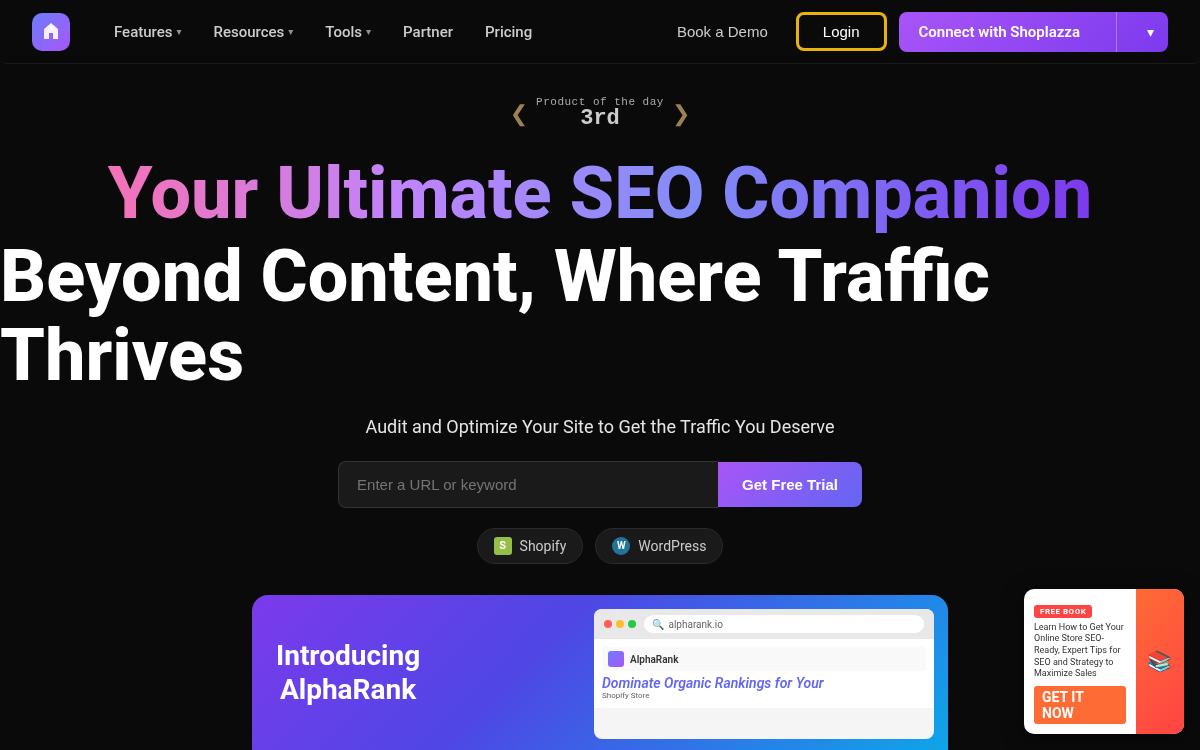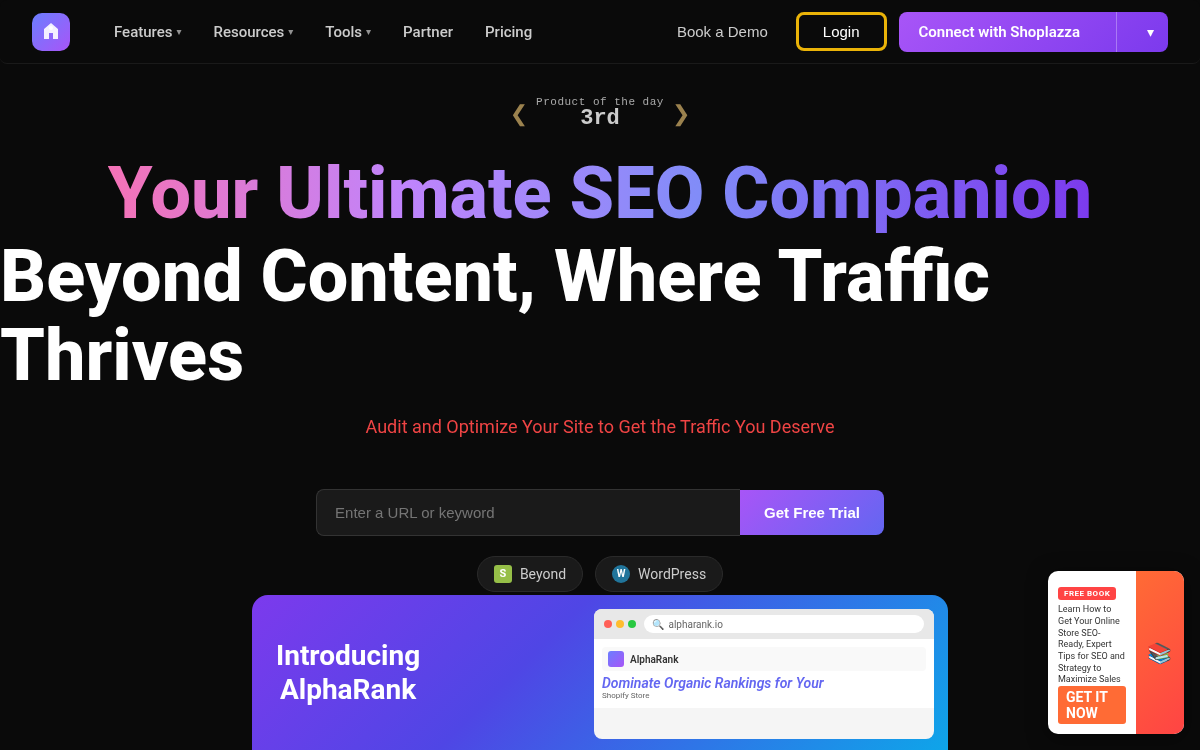--- a/index.html
+++ b/index.html
@@ -193,33 +193,33 @@
     .hero-title-line2 {
       font-size: 72px;
       font-weight: 800;
       line-height: 1.1;
       color: #ffffff;
       margin-bottom: 20px;
     }
 
     .hero-subtitle {
       font-size: 18px;
-      color: #ef4444;
-      margin-bottom: 52px;
+      color: #e5e5e5;
+      margin-bottom: 24px;
     }
 
     .search-row {
       display: flex;
       align-items: center;
       gap: 0;
       margin-bottom: 20px;
     }
 
     .search-input {
-      width: 424px;
+      width: 380px;
       padding: 14px 18px;
       font-size: 15px;
       background: #1a1a1a;
       border: 1px solid #333;
       border-right: none;
       border-radius: 8px 0 0 8px;
       color: #888888;
       outline: none;
     }
 
@@ -414,21 +414,21 @@
     .alpharank-sub {
       font-size: 8px;
       color: #666;
     }
 
     
     .free-book-popup {
       position: absolute;
       right: 16px;
       bottom: 16px;
-      width: 136px;
+      width: 160px;
       background: #ffffff;
       border-radius: 10px;
       overflow: hidden;
       display: flex;
       box-shadow: 0 4px 20px rgba(0,0,0,0.5);
     }
 
     .free-book-content {
       flex: 1;
       padding: 10px;
@@ -443,20 +443,21 @@
       border-radius: 3px;
       display: inline-block;
       margin-bottom: 4px;
       letter-spacing: 0.5px;
     }
 
     .free-book-title {
       font-size: 9px;
       color: #333;
       line-height: 1.3;
+      margin-bottom: 6px;
     }
 
     .free-book-cta {
       background: #ff6b35;
       color: white;
       font-size: 14px;
       font-weight: 700;
       padding: 3px 8px;
       border-radius: 3px;
       display: inline-block;
@@ -533,21 +534,21 @@
   <p class="hero-subtitle">Audit and Optimize Your Site to Get the Traffic You Deserve</p>
 
   <div class="search-row">
     <input class="search-input" type="text" placeholder="Enter a URL or keyword" style="">
     <button class="btn-free-trial">Get Free Trial</button>
   </div>
 
   <div class="platform-badges">
     <div class="platform-badge">
       <div class="shopify-icon">S</div>
-      <span>Beyond</span>
+      <span>Shopify</span>
     </div>
     <div class="platform-badge">
       <div class="wp-icon">W</div>
       <span>WordPress</span>
     </div>
   </div>
 </div>
 
 <div class="bottom-section">
   <div class="intro-card">

